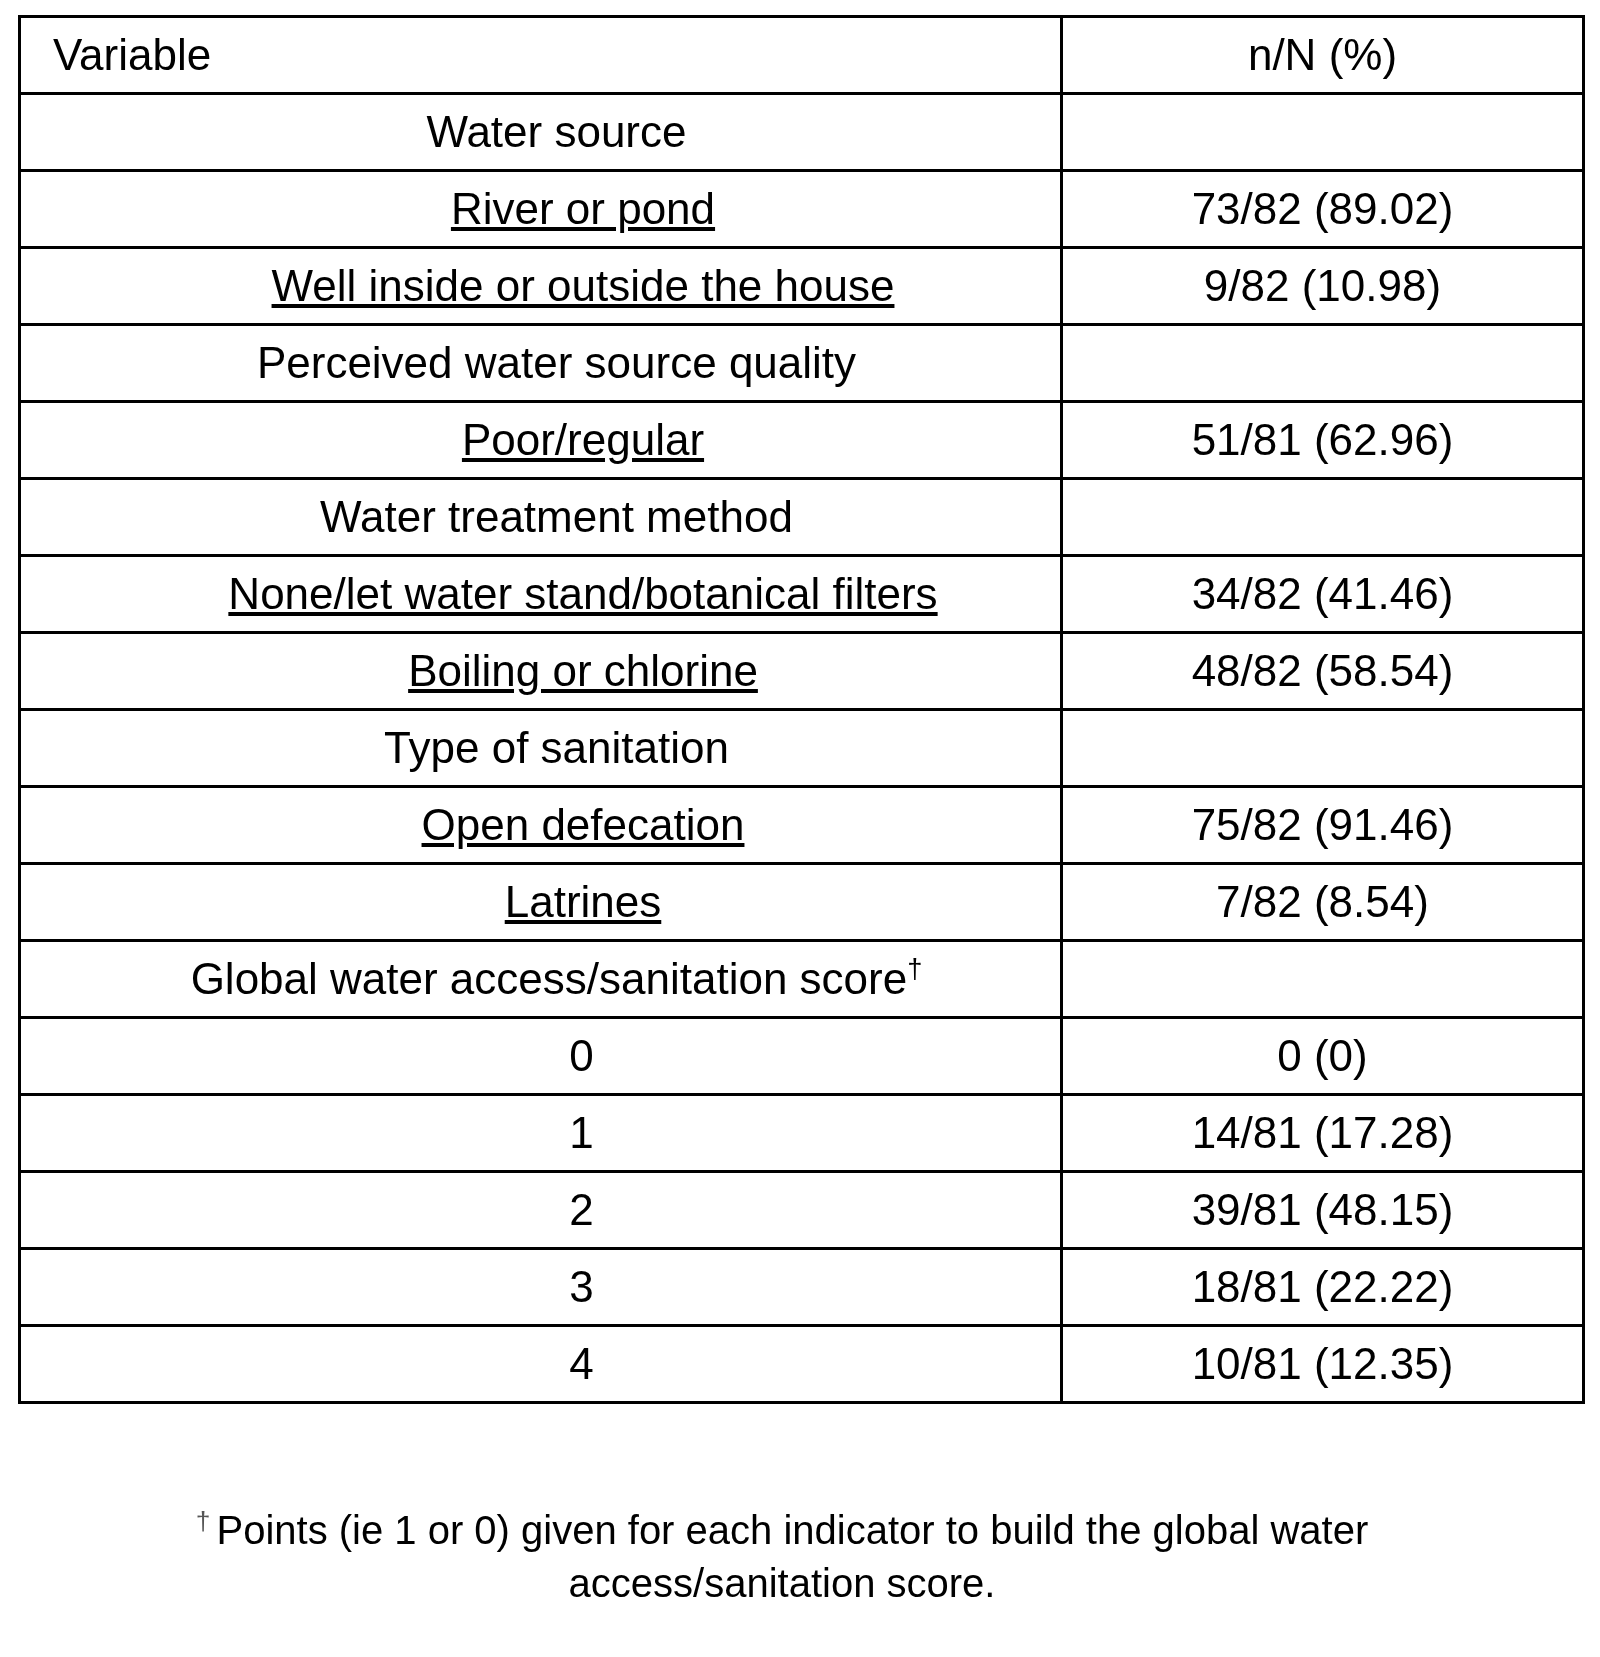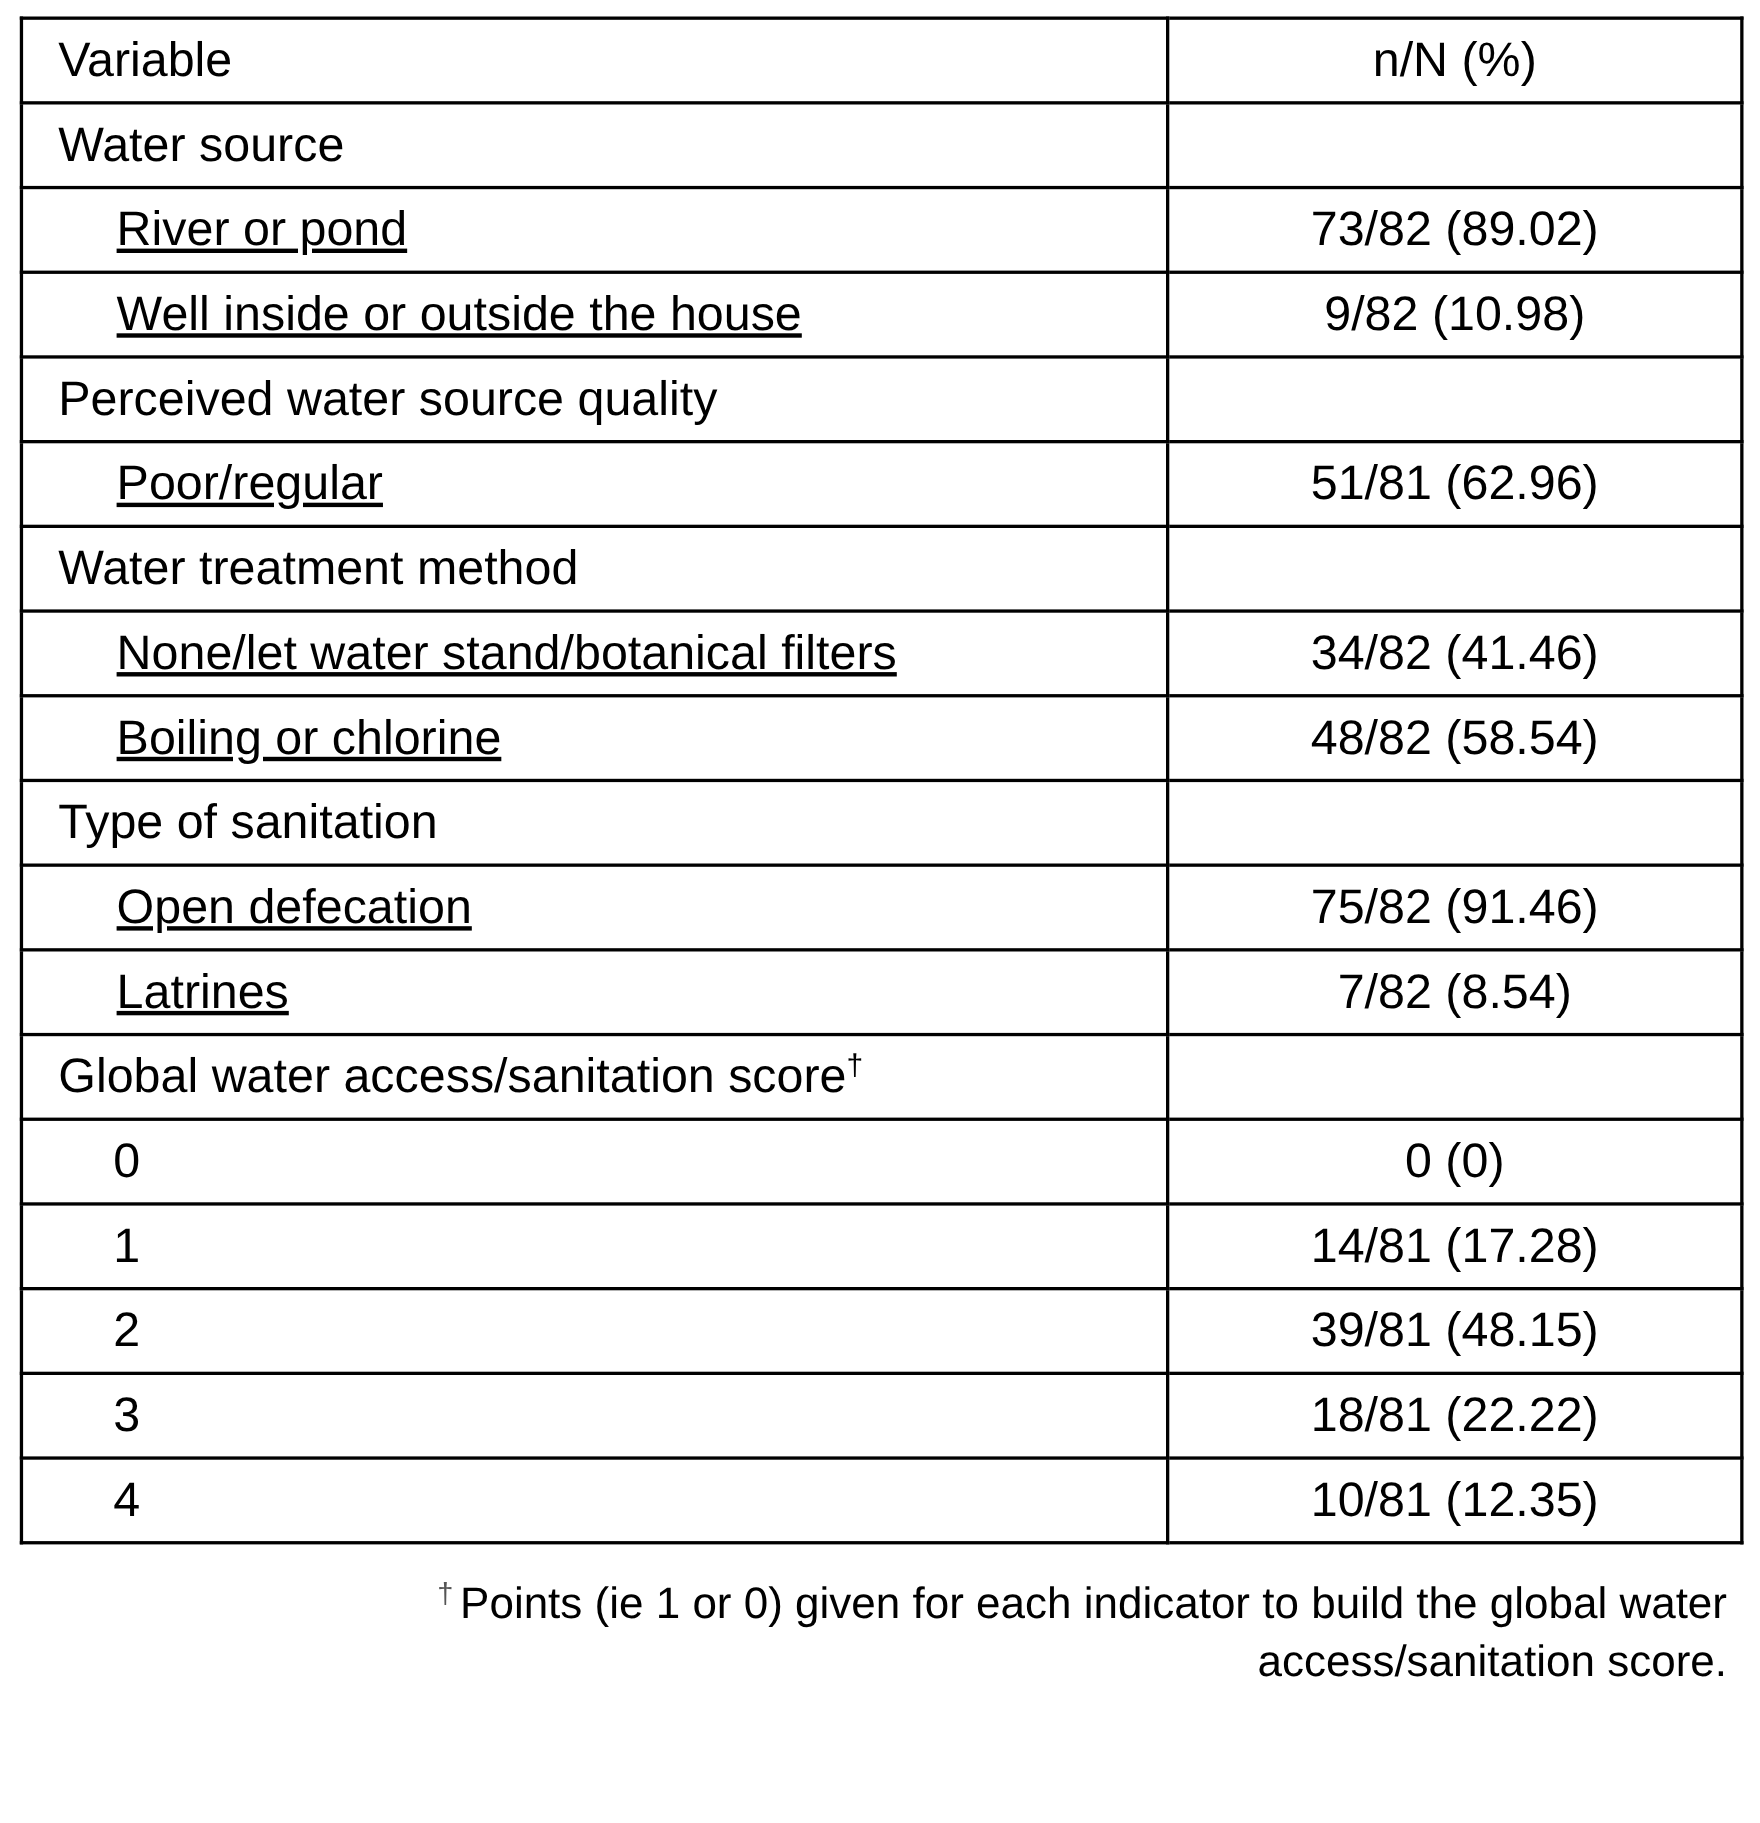--- a/index.html
+++ b/index.html
@@ -61,21 +61,21 @@
   .hdr-value {
     text-align: center;
     font-weight: bold;
     font-size: 45px;
   }
   .hdr-value .ital {
   }
 
   
   .cell-var {
-    text-align: left;
+    text-align: center;
     padding-left: 32px !important;
     white-space: nowrap;
   }
   .cell-var.level-1 {
     padding-left: 85px !important;
     text-decoration: underline;
   }
   .cell-var.level-score {
     padding-left: 82px !important;
   }
@@ -88,26 +88,25 @@
 
   sup.dagger {
     font-size: 0.62em;
     vertical-align: super;
     line-height: 0;
   }
 
   .footnote {
     position: absolute;
     left: 42px;
-    top: 1432px;
+    top: 1504px;
     width: 1480px;
     font-size: 40px;
     line-height: 1.32;
-    text-align: right;
-    margin-left: 48px;
+    text-align: center;
   }
   .footnote .fn-mark {
     font-size: 0.66em;
     vertical-align: super;
     line-height: 0;
     color: #555555;
     margin-right: 6px;
   }
 </style>
 </head>

